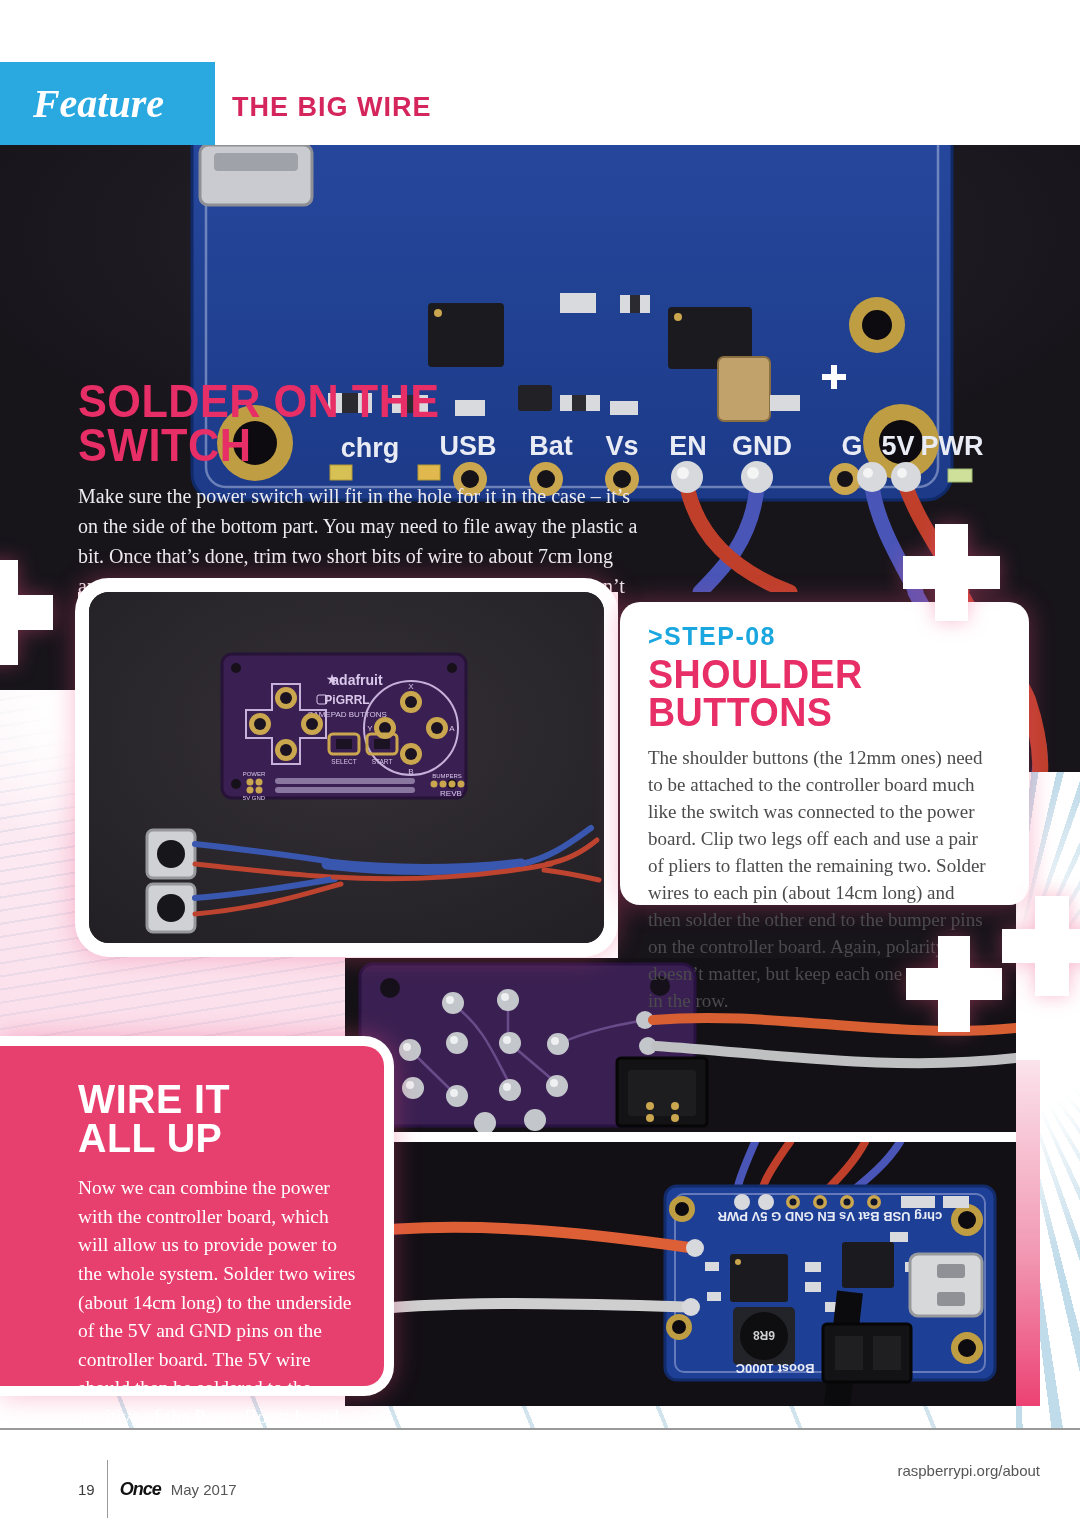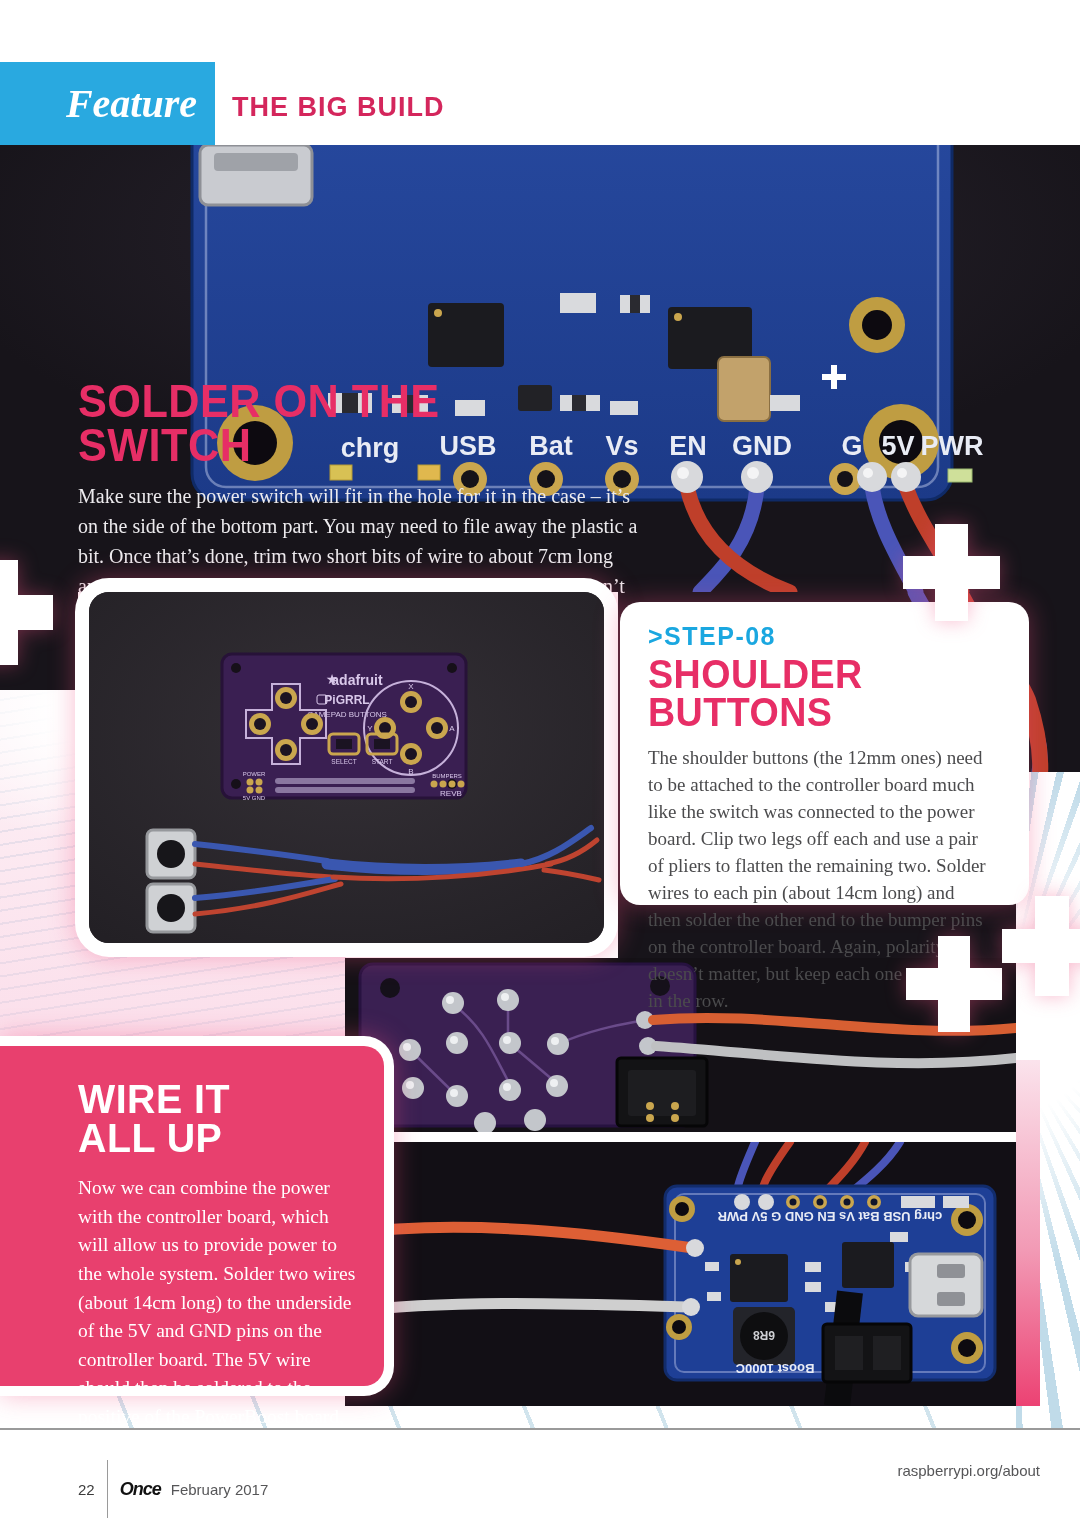--- a/index.html
+++ b/index.html
@@ -45,21 +45,21 @@
     background:#e8406e;border:10px solid #ffffff;border-left:none;
     border-radius:0 30px 30px 0;padding:26px 34px 0 78px;
     box-shadow:0 0 26px rgba(238,80,130,.38);}
 
   
   .photoA{left:345px;top:958px;width:671px;height:174px;z-index:20;background:#141116;}
   .photoB{left:345px;top:1142px;width:671px;height:264px;z-index:20;background:#120f15;}
 
   
   .feature-box{left:0;top:62px;width:215px;height:83px;background:#29a9e0;z-index:3;
-    display:flex;align-items:center;justify-content:flex-end;padding-right:18px;box-sizing:border-box;}
+    display:flex;align-items:center;justify-content:center;padding-right:18px;box-sizing:border-box;}
   .feature-word{font-family:"Liberation Serif",serif;font-style:italic;font-weight:bold;
     font-size:40px;color:#ffffff;}
   .big-build{left:232px;top:92px;z-index:3;font-weight:bold;font-size:27px;color:#d4265c;
     letter-spacing:1px;}
 
   
   .step-label{font-weight:bold;font-size:25px;color:#1aa7e0;letter-spacing:1.5px;line-height:1;}
   .step-title{font-weight:bold;color:#e72e66;letter-spacing:.5px;
     transform:scaleX(.94);transform-origin:left top;line-height:.95;}
   .serif{font-family:"Liberation Serif",serif;}
@@ -92,21 +92,21 @@
 <div id="page">
 
   <div class="abs grid-left"></div>
   <div class="abs grid-bottom"></div>
   <div class="abs grid-right"></div>
   <div class="abs pink-strip"></div>
 
   <div class="abs feature-box">
     <span class="feature-word">Feature</span>
   </div>
-  <div class="abs big-build">THE BIG BUILD</div>
+  <div class="abs big-build">THE BIG WIRE</div>
 
   <div class="abs top-photo photo-dark">
     <svg width="1080" height="447" viewBox="0 0 1080 447">
       <defs>
         <radialGradient id="phglow" cx="50%" cy="20%" r="80%">
           <stop offset="0%" stop-color="#2a2530"></stop>
             <stop offset="70%" stop-color="#17141a"></stop>
         </radialGradient>
         <linearGradient id="pcb" x1="0" y1="0" x2="0" y2="1">
           <stop offset="0%" stop-color="#27499f"></stop>
@@ -490,20 +490,20 @@
     <div class="serif step9-body">Now we can combine the power with the controller board, which will allow us to provide power to the whole system. Solder two wires (about 14cm long) to the underside of the 5V and GND pins on the controller board. The 5V wire should then be soldered to the positive of the PowerBoost board, with the GND to the negative.</div>
   </div>
 
   <div class="abs plus" style="left:-52px;top:560px;width:105px;height:105px;"></div>
   <div class="abs plus" style="left:903px;top:524px;width:97px;height:97px;"></div>
   <div class="abs plus" style="left:906px;top:936px;width:96px;height:96px;"></div>
   <div class="abs plus" style="left:1002px;top:896px;width:100px;height:100px;"></div>
 
   <div class="abs footer-rule"></div>
   <div class="abs footer footer-left">
-    <span class="pagenum">22</span>
+    <span class="pagenum">19</span>
     <span class="footer-div"></span>
     <span class="magpi-logo">Once</span>
-    <span>February 2017</span>
+    <span>May 2017</span>
   </div>
   <div class="abs footer footer-right">raspberrypi.org/about</div>
 
 </div>
 
 </body></html>

